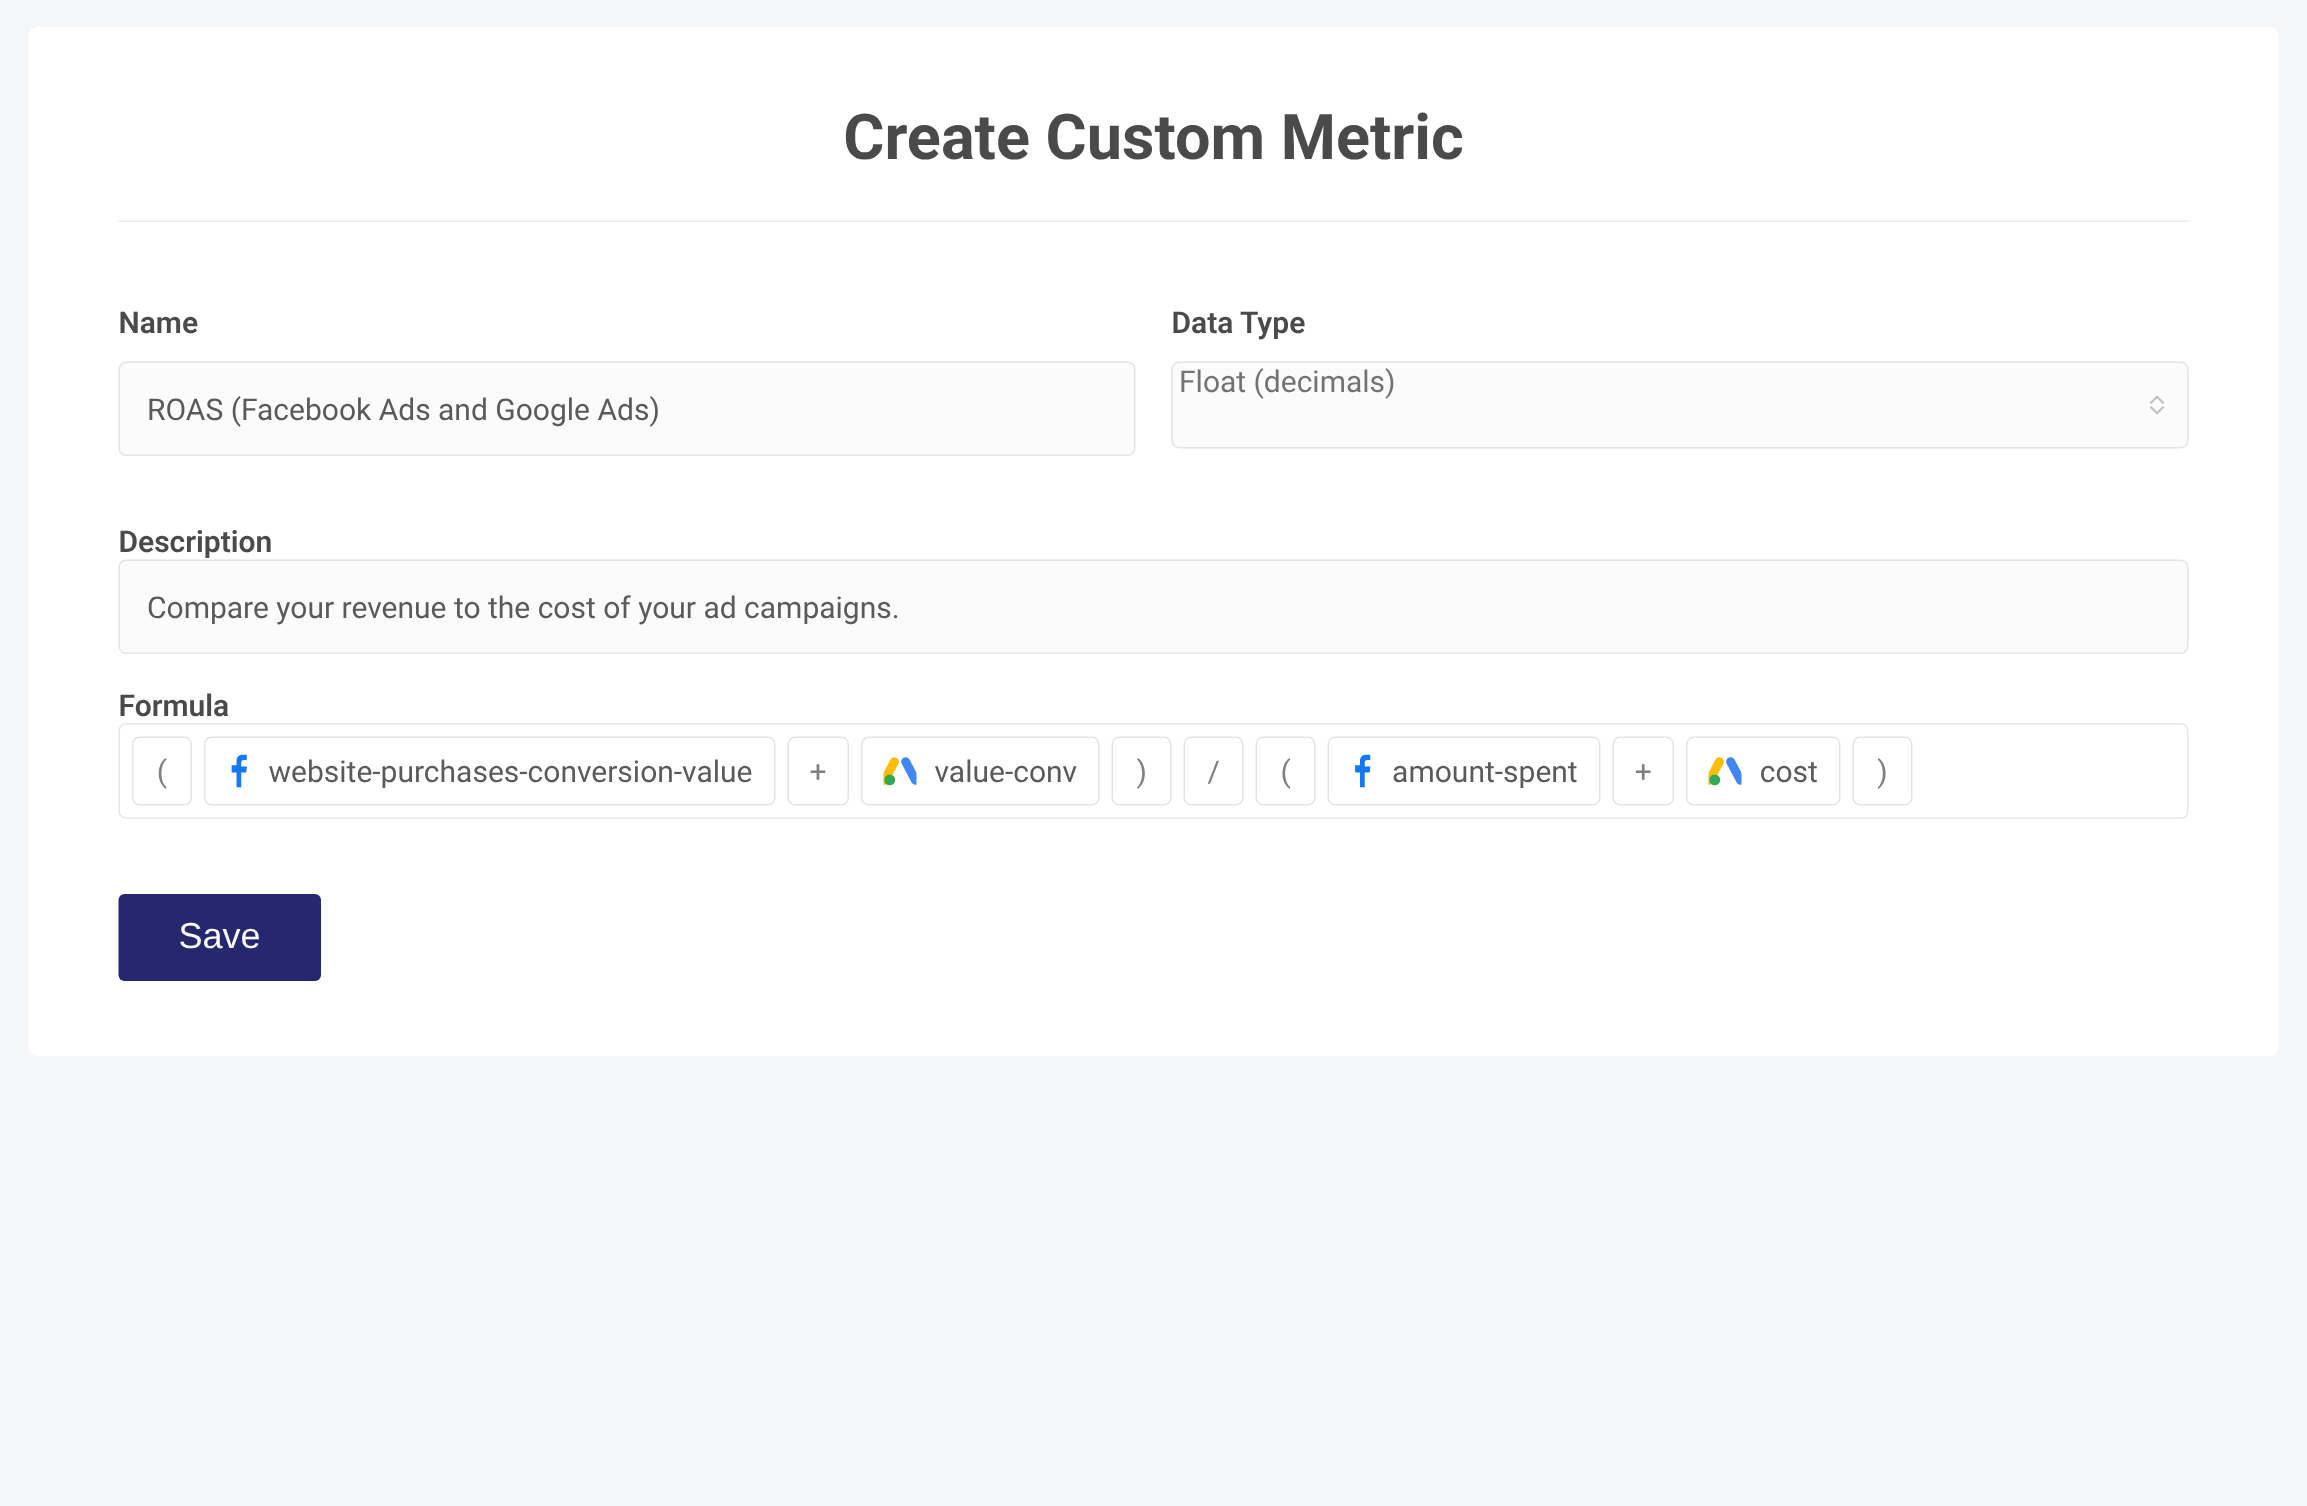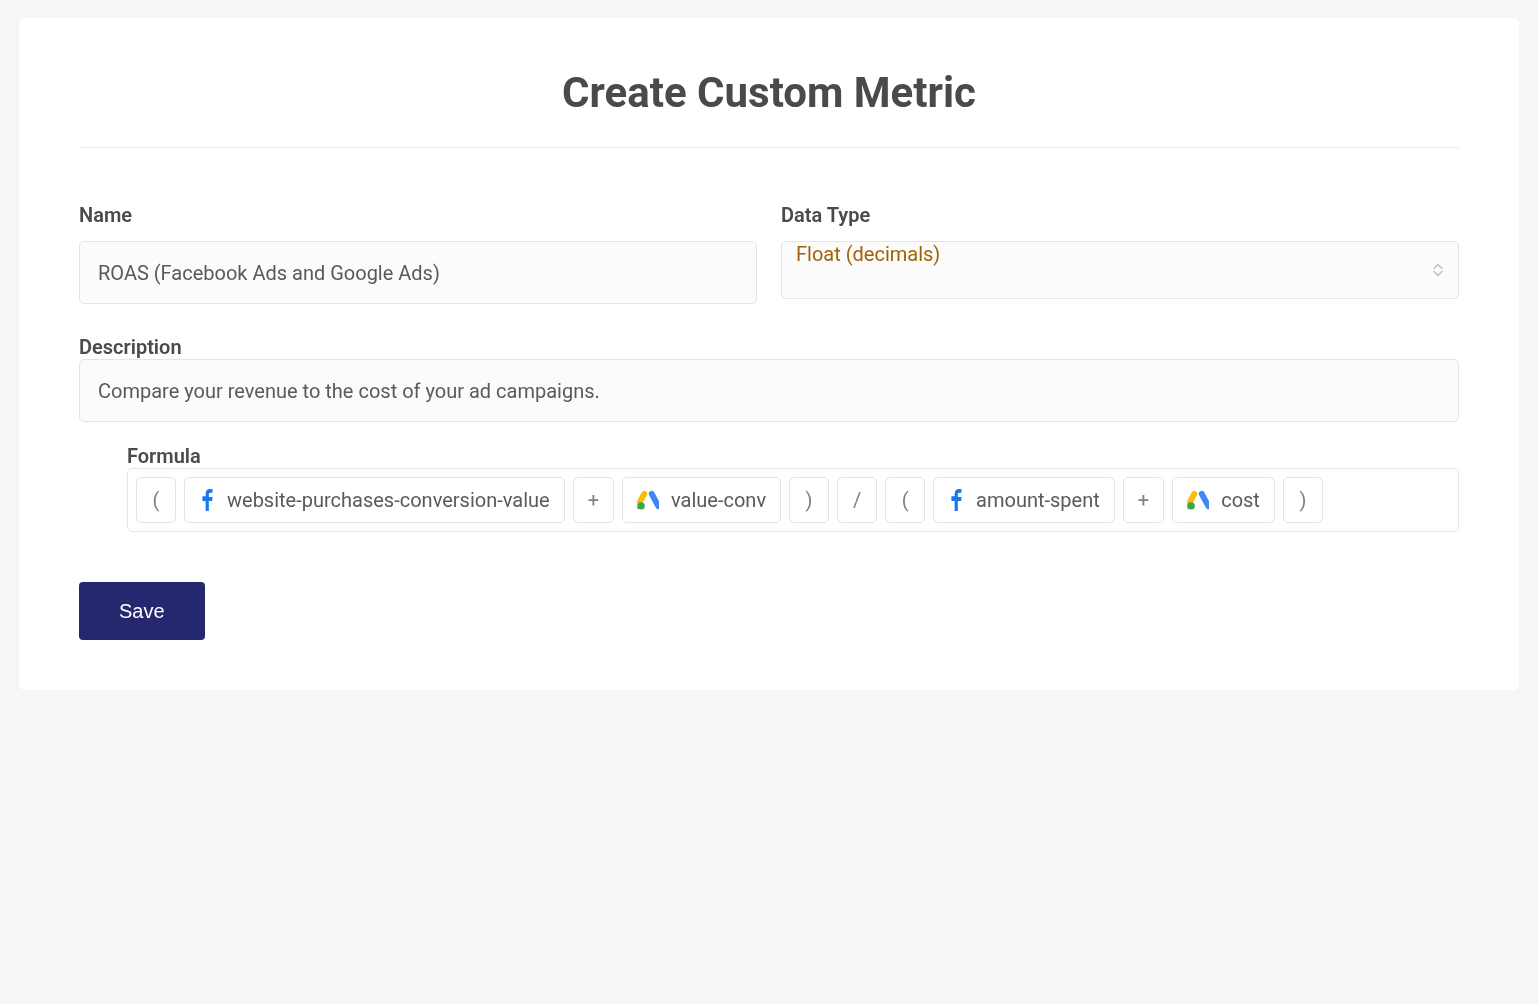--- a/index.html
+++ b/index.html
@@ -36,21 +36,21 @@
       font-weight: 400;
     }
     .divider {
       border: none;
       border-top: 1px solid #ececec;
       margin-bottom: 55px;
     }
     .row {
       display: flex;
       gap: 24px;
-      margin-bottom: 31px;
+      margin-bottom: 45px;
       justify-content: flex-end;
     }
     .field {
       flex: 1;
       display: flex;
       flex-direction: column;
     }
     .field-full {
       margin-bottom: 22px;
     }
@@ -73,23 +73,23 @@
     }
     .select-wrap {
       position: relative;
     }
     .select {
       width: 100%;
       height: 58px;
       border: 1px solid #e4e4e4;
       border-radius: 5px;
       background: #fbfbfb;
-      padding: 0 14px;
-      font-size: 20px;
-      color: #a16207;
+      padding: 0 4px;
+      font-size: 20px;
+      color: #737373;
       font-family: inherit;
       appearance: none;
       -webkit-appearance: none;
       cursor: pointer;
     }
     .select-arrows {
       position: absolute;
       right: 16px;
       top: 50%;
       transform: translateY(-50%);
@@ -145,21 +145,21 @@
       align-items: center;
       justify-content: center;
     }
     .save-btn {
       background: #25276f;
       color: #ffffff;
       border: none;
       border-radius: 4px;
       height: 58px;
       padding: 0 40px;
-      font-size: 20px;
+      font-size: 24px;
       font-weight: 400;
       cursor: pointer;
       margin-top: 50px;
     }
   </style>
 </head>
 <body>
 
 <div class="card">
 
@@ -187,21 +187,21 @@
         </span>
       </div>
     </div>
   </div>
 
   <div class="field-full">
     <label class="label">Description</label>
     <input class="input" type="text" value="Compare your revenue to the cost of your ad campaigns." style="">
   </div>
 
-  <div class="field-full" style="margin-bottom:0;margin-left:48px;">
+  <div class="field-full" style="margin-bottom:0;">
     <label class="label">Formula</label>
     <div class="formula-row">
 
       <div class="token token-op">(</div>
 
       <div class="token token-metric">
         <span class="fb-icon">
           <svg viewBox="0 0 12 24" width="12" height="22">
               <path fill="#1877F2" d="M8 24V13h3.6l.54-4.2H8V6.1c0-1.22.34-2.05 2.08-2.05H12V.17C11.67.12 10.53 0 9.2 0 6.44 0 4.55 1.7 4.55 4.8v2.99H1V13h3.55v11H8z"></path>
             </svg>

